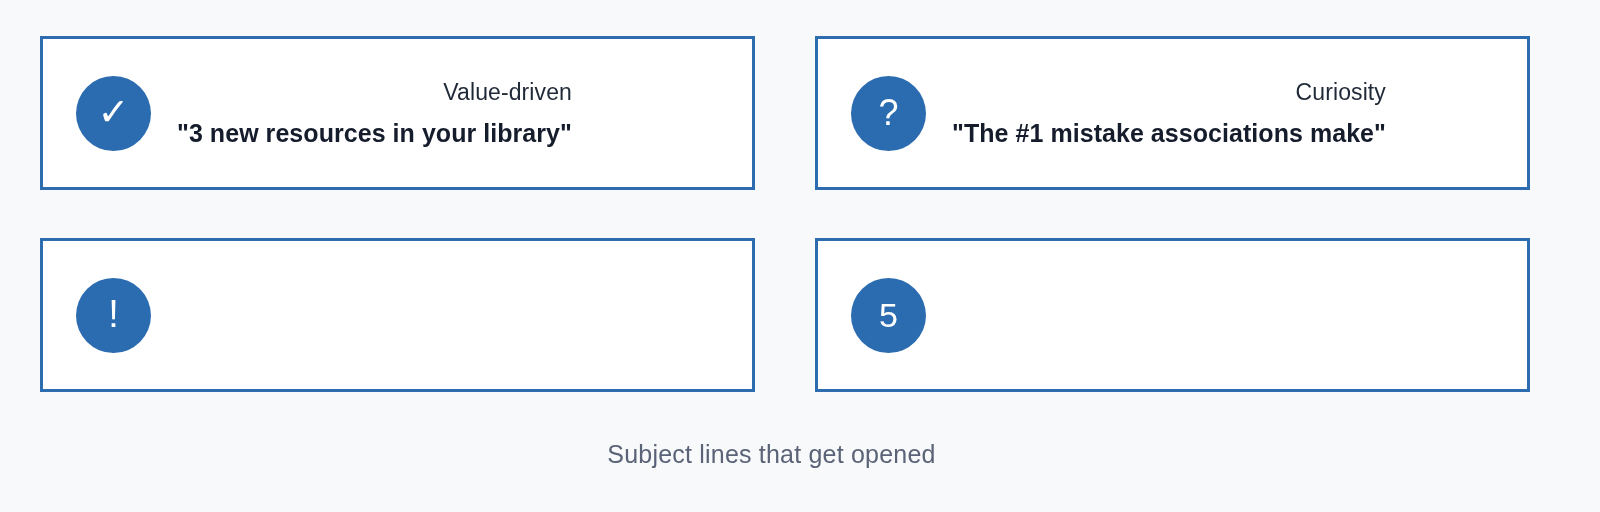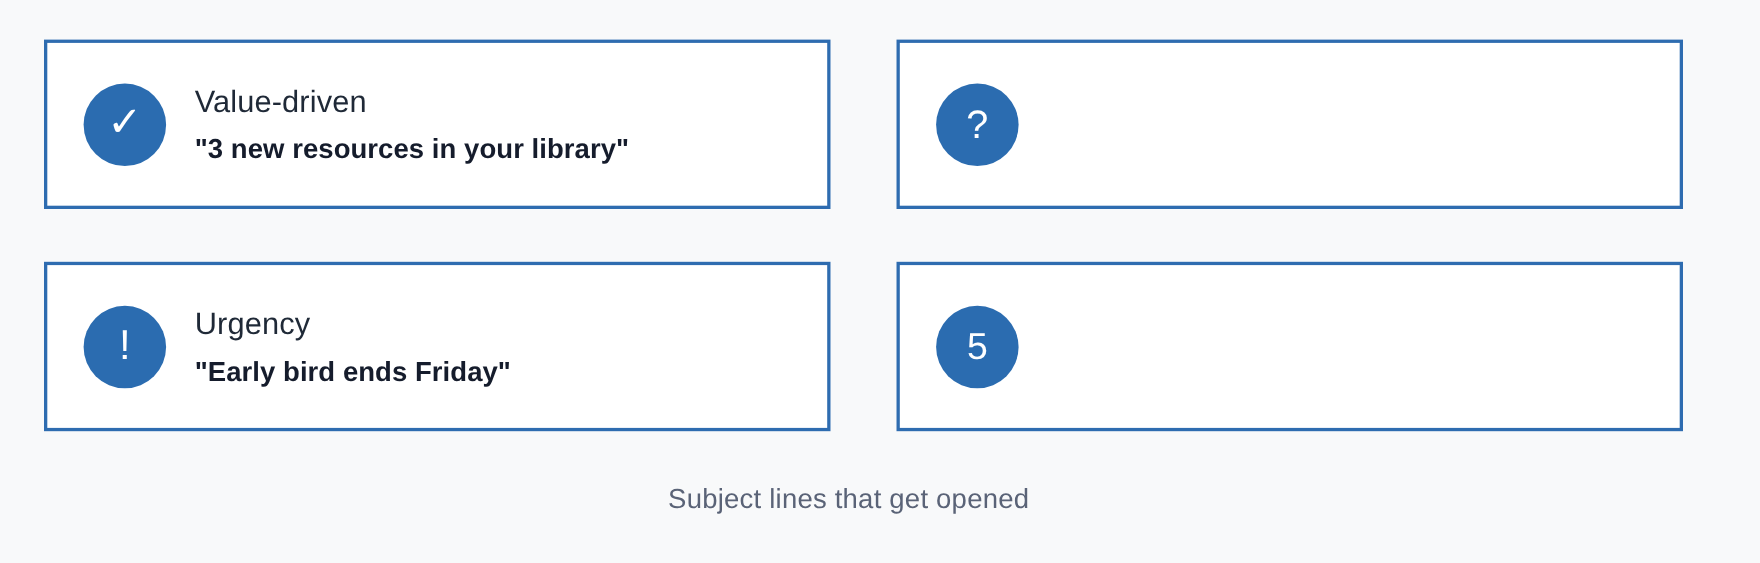--- a/index.html
+++ b/index.html
@@ -60,26 +60,27 @@
   .icon-bang    { font-size: 38px; font-weight: 400; margin-top: -2px; }
   .icon-number  { font-size: 34px; font-weight: 400; margin-top: -1px; }
 
   .card-text {
     margin-left: 26px;
     display: flex;
     flex-direction: column;
     justify-content: center;
   }
   .card-label {
-    font-size: 28px;
+    font-size: 23px;
     font-weight: 400;
     color: #1f2937;
     letter-spacing: 0.1px;
     line-height: 1.25;
     white-space: nowrap;
+    text-align: right;
   }
   .card-subject {
     margin-top: 11px;
     font-size: 25px;
     font-weight: 700;
     color: #151c2c;
     letter-spacing: 0.05px;
     line-height: 1.2;
     white-space: nowrap;
   }
@@ -109,29 +110,29 @@
       <div class="card-text">
         <div class="card-label">Value-driven</div>
         <div class="card-subject">"3 new resources in your library"</div>
       </div>
     </div>
 
     <div class="card">
       <div class="icon-circle">
         <span class="icon-glyph icon-question">?</span>
       </div>
+      <div class="card-text">
+        <div class="card-label">Curiosity</div>
+        <div class="card-subject">"The #1 mistake associations make"</div>
+      </div>
     </div>
 
     <div class="card">
       <div class="icon-circle">
         <span class="icon-glyph icon-bang">!</span>
-      </div>
-      <div class="card-text">
-        <div class="card-label">Urgency</div>
-        <div class="card-subject">"Early bird ends Friday"</div>
       </div>
     </div>
 
     <div class="card">
       <div class="icon-circle">
         <span class="icon-glyph icon-number">5</span>
       </div>
     </div>
 
   </div>

